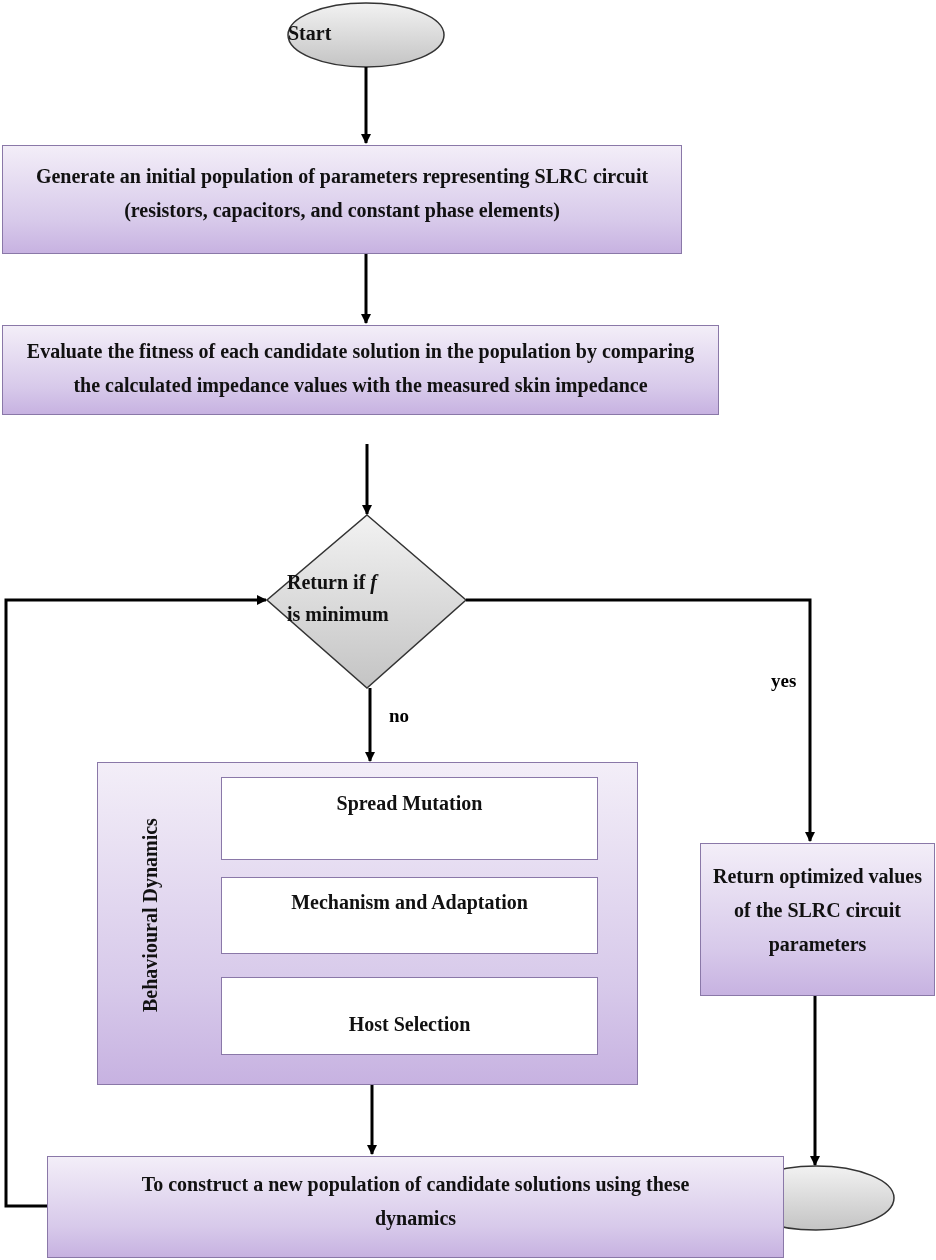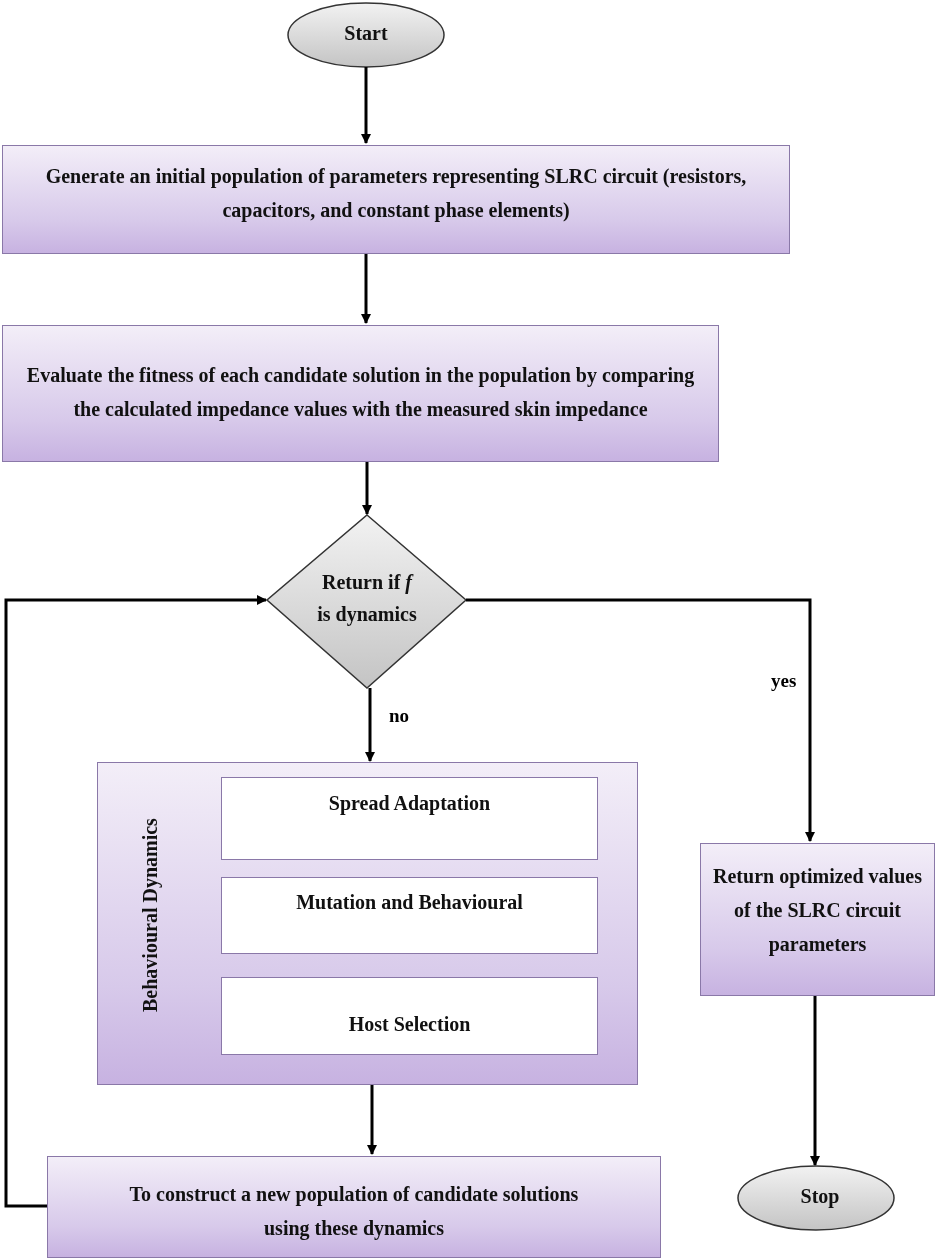--- a/index.html
+++ b/index.html
@@ -8,21 +8,21 @@
   svg { position: absolute; left: 0; top: 0; }
   .node { position: absolute; box-sizing: border-box; display: flex;
           align-items: center; justify-content: center; text-align: center;
           font-weight: bold; color: #111; }
   .purple { background: linear-gradient(#f3eef8, #d7c9ea 70%, #c7b2e1);
             border: 1.5px solid #8a78a8; }
   .white { background: #ffffff; border: 1.5px solid #8a78a8; }
   .txt { font-size: 20px; line-height: 34px; }
   .lbl { position: absolute; font-weight: bold; font-size: 19px; color: #000000; }
   .ellipse-text { position: absolute; font-weight: bold; font-size: 20px; color: #111;
-                  text-align: center; }
+                  text-align: left; }
   .vert { position: absolute; transform: rotate(-90deg); transform-origin: center center;
           font-weight: bold; font-size: 20px; white-space: nowrap; color: #111; }
 </style>
 </head>
 <body>
 
 <svg width="936" height="1260">
   <defs>
     <linearGradient id="gGray" x1="0" y1="0" x2="0" y2="1">
       <stop offset="0" stop-color="#f2f2f2"></stop>
@@ -44,48 +44,48 @@
   <line x1="370" y1="688" x2="370" y2="761" stroke="#000" stroke-width="3" marker-end="url(#arr)"></line>
   <polyline points="466,600 810,600 810,841" fill="none" stroke="#000" stroke-width="3" marker-end="url(#arr)"></polyline>
   <line x1="372" y1="1085" x2="372" y2="1154" stroke="#000" stroke-width="3" marker-end="url(#arr)"></line>
   <line x1="815" y1="996" x2="815" y2="1165" stroke="#000" stroke-width="3" marker-end="url(#arr)"></line>
   <polyline points="47,1206 6,1206 6,600 266,600" fill="none" stroke="#000" stroke-width="3" marker-end="url(#arr)"></polyline>
 </svg>
 
 <div class="ellipse-text" style="left:288px; top:22px; width:156px;">Start</div>
 <div class="ellipse-text" style="left:738px; top:1185px; width:164px;">Stop</div>
 
-<div class="node purple" style="left:2px; top:145px; width:788px; height:109px; padding:0 14px 14px;">
+<div class="node purple" style="left:2px; top:145px; width:680px; height:109px; padding:0 14px 14px;">
   <span class="txt">Generate an initial population of parameters representing SLRC circuit (resistors, capacitors, and constant phase elements)</span>
 </div>
 
-<div class="node purple" style="left:2px; top:325px; width:717px; height:137px; padding:0 20px 4px;">
+<div class="node purple" style="left:2px; top:325px; width:717px; height:90px; padding:0 20px 4px;">
   <span class="txt">Evaluate the fitness of each candidate solution in the population by comparing the calculated impedance values with the measured skin impedance</span>
 </div>
 
 <div class="ellipse-text" style="left:287px; top:566px; width:160px; line-height:32px;">
   <span>Return if </span><i>f</i><br>
-  <span>is dynamics</span>
+  <span>is minimum</span>
 </div>
 
 <div class="lbl" style="left:377px; top:705px;margin-left:12px;">no</div>
 <div class="lbl" style="left:771px; top:670px;">yes</div>
 
 <div class="node purple" style="left:97px; top:762px; width:541px; height:323px;"></div>
 <div class="vert" style="left:55px; top:902px; width:190px; height:30px; line-height:30px; text-align:center;">Behavioural Dynamics</div>
 
 <div class="node white" style="left:221px; top:777px; width:377px; height:83px; align-items:flex-start; padding-top:14px;">
-  <span style="font-size:20px;">Spread Adaptation</span>
+  <span style="font-size:20px;">Spread Mutation</span>
 </div>
 <div class="node white" style="left:221px; top:877px; width:377px; height:77px; align-items:flex-start; padding-top:13px;">
-  <span style="font-size:20px;">Mutation and Behavioural</span>
+  <span style="font-size:20px;">Mechanism and Adaptation</span>
 </div>
 <div class="node white" style="left:221px; top:977px; width:377px; height:78px; align-items:flex-start; padding-top:13px;">
   <span style="font-size:20px;margin-top:22px;">Host Selection</span>
 </div>
 
-<div class="node purple" style="left:47px; top:1156px; width:614px; height:102px; padding:0 60px 12px;align-items:flex-end;">
+<div class="node purple" style="left:47px; top:1156px; width:737px; height:102px; padding:0 60px 12px;">
   <span class="txt">To construct a new population of candidate solutions using these dynamics</span>
 </div>
 
 <div class="node purple" style="left:700px; top:843px; width:235px; height:153px; padding:0 8px 20px;justify-content:center;">
   <span class="txt">Return optimized values of the SLRC circuit parameters</span>
 </div>
 
 </body></html>

